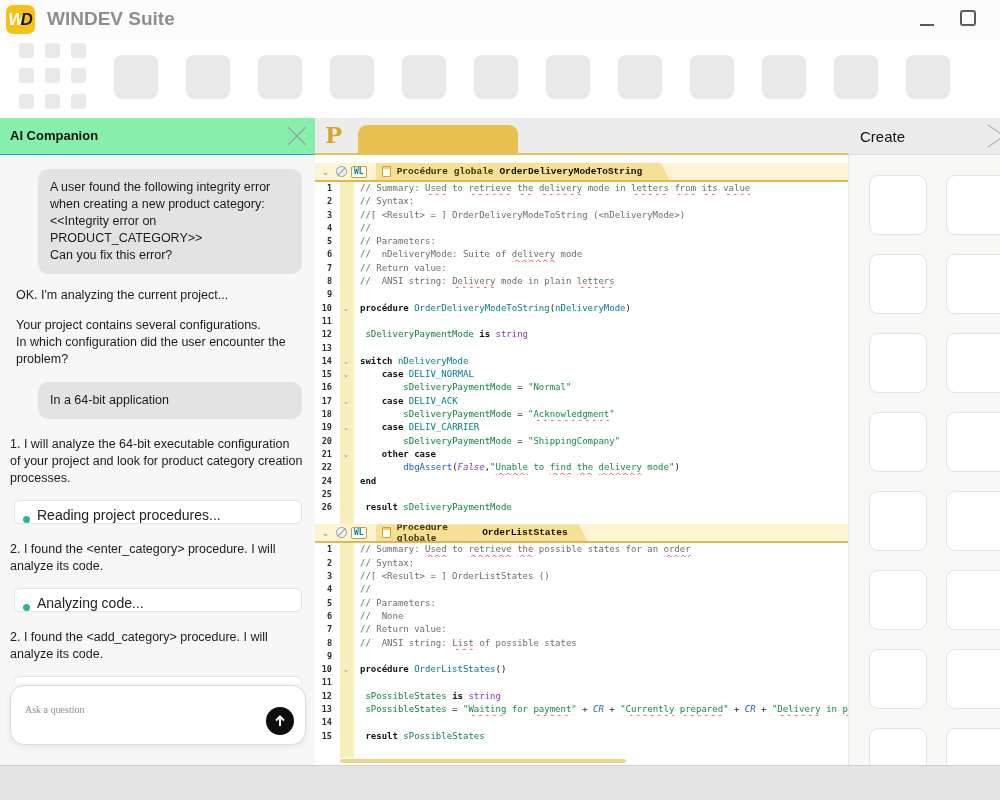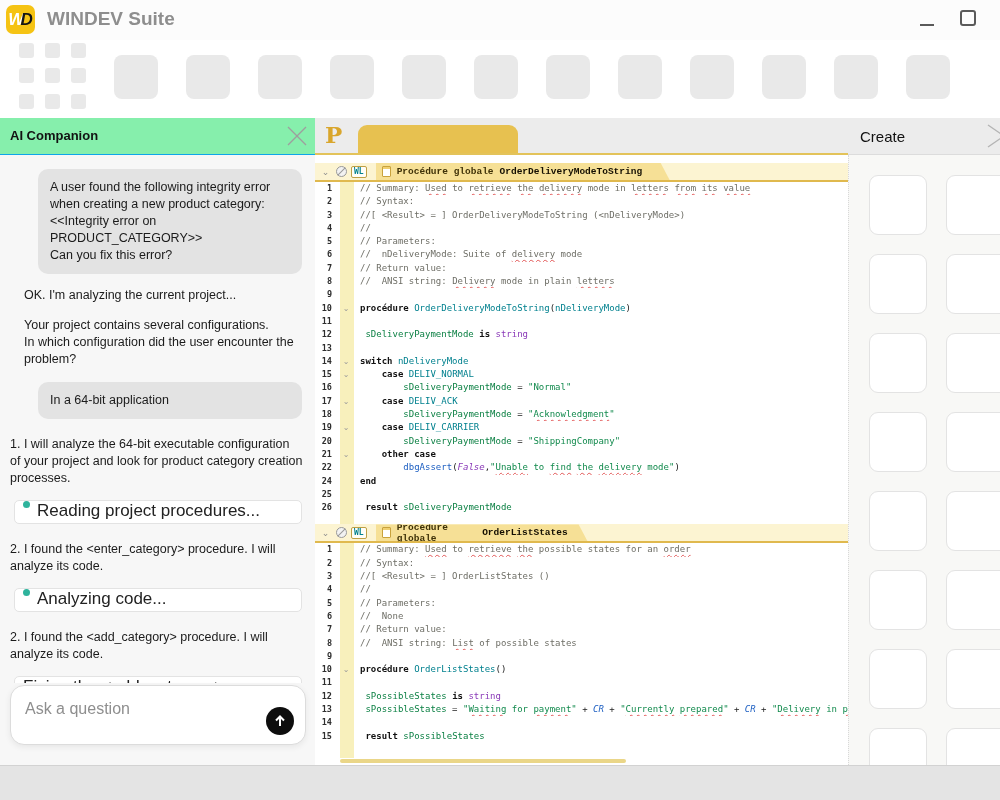--- a/index.html
+++ b/index.html
@@ -34,29 +34,29 @@
   .create-head{position:absolute;left:848px;top:0;width:152px;height:36px;background:#ececec;border-bottom:1px solid #dcdcdc;}
   .create-head .lbl{position:absolute;left:12px;top:10px;font-size:15px;color:#121212;}
   .create-chev{position:absolute;right:-8px;top:4px;cursor:pointer;}
 
   
   .ai-panel{position:absolute;left:0;top:155px;width:315px;height:610px;background:#f7f7f7;
             border-right:1px solid #e2e2e2;}
   .chat{position:absolute;left:0;top:0;right:0;bottom:82px;overflow:hidden;}
   .bubble{margin:14px 13px 0 38px;background:#e3e3e3;border-radius:10px;padding:10px 12px;
           font-size:12.5px;line-height:17px;color:#1b1b1b;white-space:pre-line;}
-  .ai-msg{margin:13px 12px 0 24px;font-size:12.5px;line-height:17px;color:#1b1b1b;white-space:pre-line;}
+  .ai-msg{margin:13px 12px 0 16px;font-size:12.5px;line-height:17px;color:#1b1b1b;white-space:pre-line;}
   .step{margin:17px 12px 0 10px;}
-  .pill{margin:13px 13px 10px 14px;height:22px;display:flex;align-items:flex-start;background:#fff;
-        border:1px solid #e3e3e3;border-radius:5px;padding-left:8px;font-size:17px;color:#222;}
+  .pill{margin:13px 13px 10px 14px;height:22px;display:flex;align-items:flex-end;background:#fff;
+        border:1px solid #e3e3e3;border-radius:5px;padding-left:8px;font-size:14px;color:#222;}
   .dot{width:7px;height:7px;border-radius:50%;background:#2eb39c;margin-right:7px;flex:none;}
   .ask{position:absolute;left:10px;top:530px;width:294px;height:58px;background:#fff;
        border:1px solid #dcdcdc;border-radius:14px;box-shadow:0 2px 6px rgba(0,0,0,.07);}
   .ask input{position:absolute;left:2px;top:4px;width:235px;height:26px;border:none;outline:none;
-       background:transparent;padding:6px 12px;font-size:16px;font-family:Liberation Sans, sans-serif;color:#ec4899;}
+       background:transparent;padding:6px 12px;font-size:10px;font-family:Liberation Serif, serif;color:#ec4899;}
   .ask input::placeholder{color:#8e8e8e;}
   .send{position:absolute;right:11px;bottom:9px;width:28px;height:28px;border-radius:50%;
         background:#0d0d0d;border:none;display:flex;align-items:center;justify-content:center;cursor:pointer;}
 
   
   .editor{position:absolute;left:315px;top:155px;width:533px;height:610px;background:#fff;overflow:hidden;}
   .gstrip{position:absolute;left:25px;top:25px;width:14px;height:578px;background:#f8f0bc;}
   .code{position:absolute;left:0;top:0;right:0;padding-top:8px;}
   .bheader{height:17px;display:flex;align-items:center;background:#fcf4d2;border-bottom:2px solid #e0b94e;
            font-family:"DejaVu Sans Mono",monospace;position:relative;}

